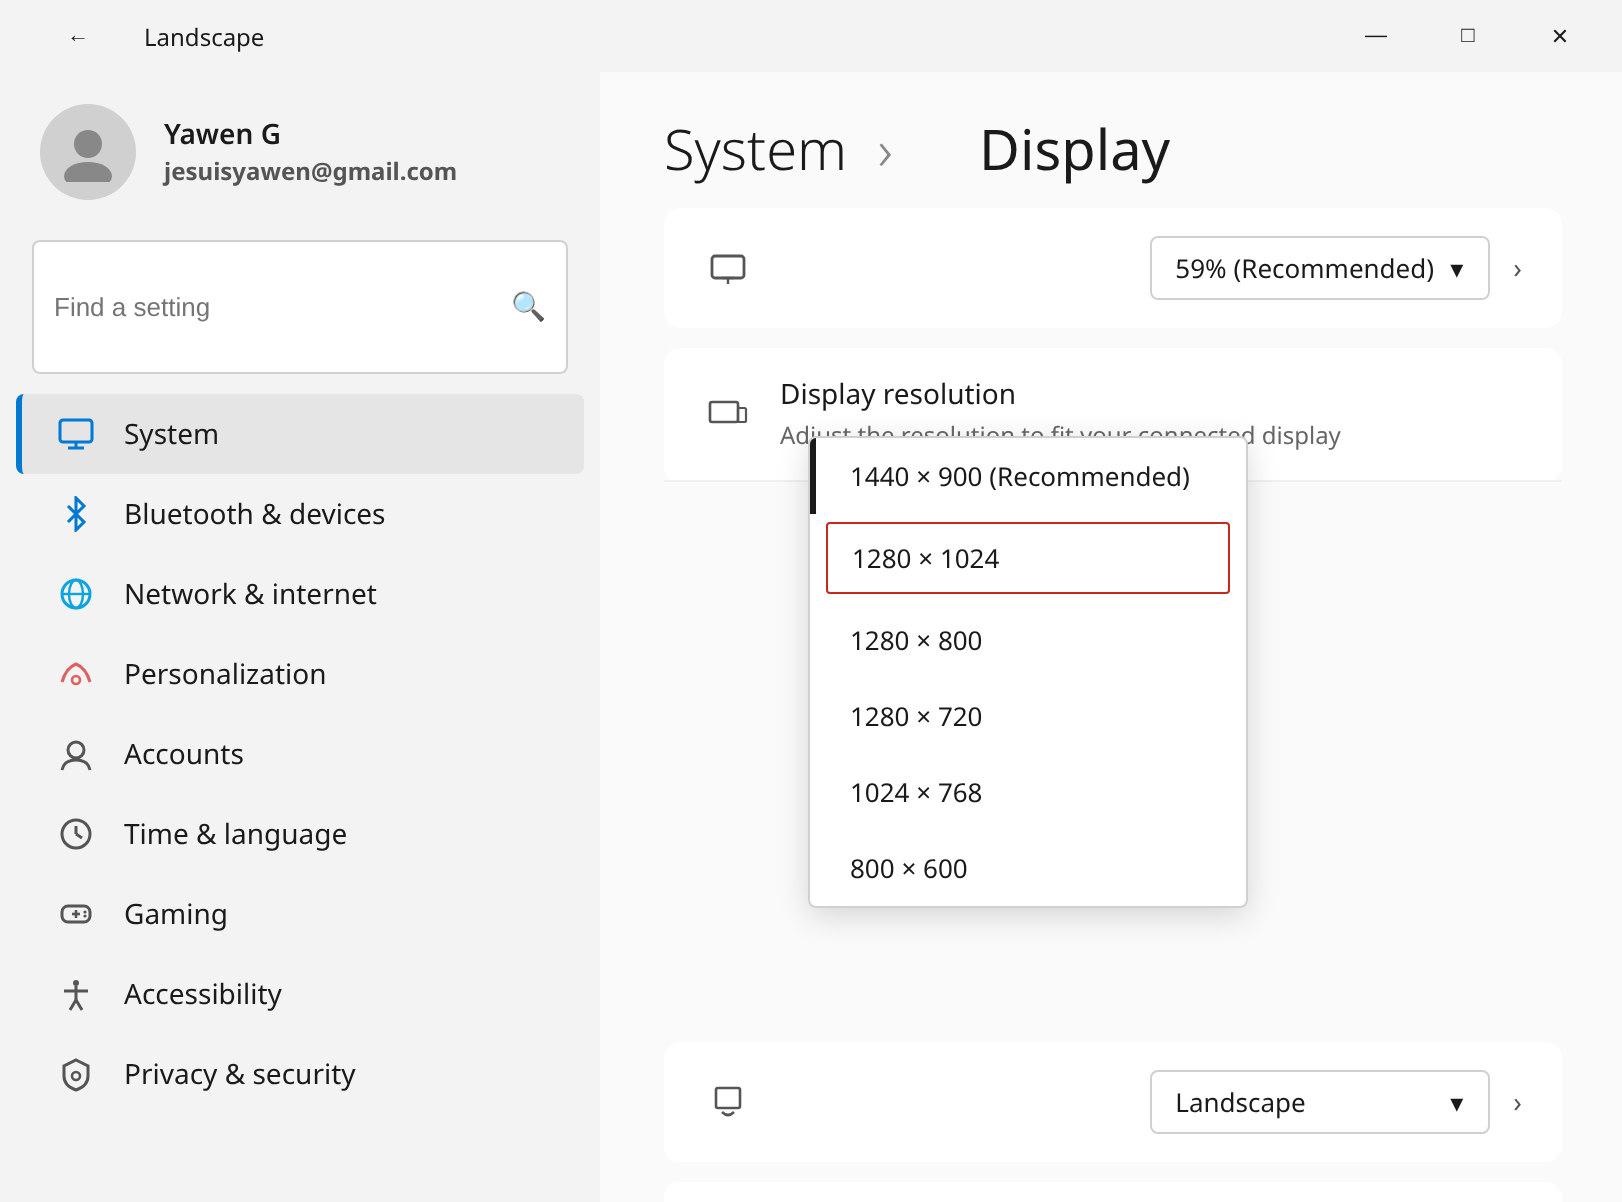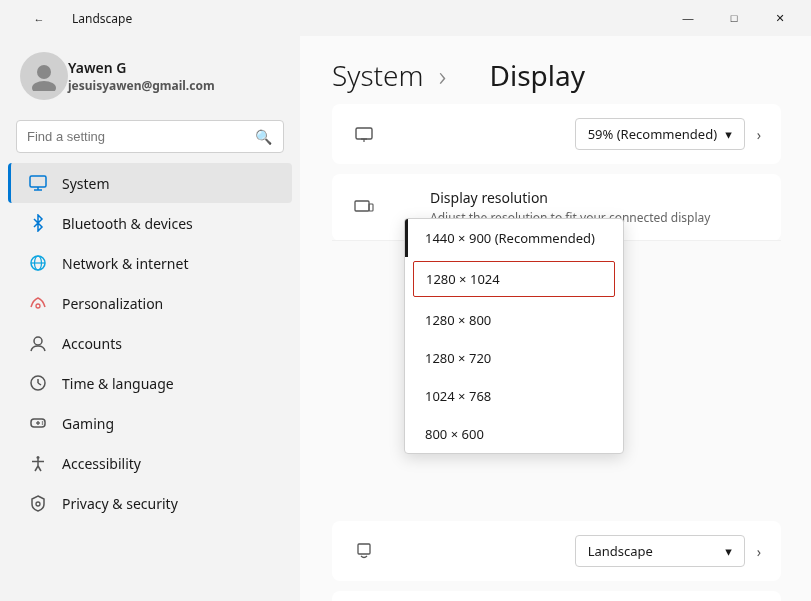--- a/index.html
+++ b/index.html
@@ -64,20 +64,21 @@
       display: flex;
       flex-direction: column;
       overflow-y: auto;
       padding-bottom: 10px;
     }
 
     
     .user-profile {
       display: flex;
       align-items: center;
+      gap: 14px;
       padding: 16px 20px 20px;
     }
     .user-avatar {
       width: 48px;
       height: 48px;
       border-radius: 50%;
       background: #d0d0d0;
       display: flex;
       align-items: center;
       justify-content: center;
@@ -90,21 +91,21 @@
 
     
     .search-box {
       margin: 0 16px 10px;
       position: relative;
       display: flex;
       align-items: center;
       background: white;
       border: 1px solid #d0d0d0;
       border-radius: 4px;
-      padding: 6px 10px;
+      padding: 23px 10px;
     }
     .search-box input {
       border: none;
       outline: none;
       font-size: 13px;
       flex: 1;
       background: transparent;
       color: #555;
     }
     .search-icon { color: #555; font-size: 14px; }
@@ -187,21 +188,20 @@
       display: flex;
       align-items: center;
       justify-content: center;
       margin-right: 14px;
       flex-shrink: 0;
     }
     .settings-row-left {
       display: flex;
       align-items: center;
       flex: 1;
-      gap: 40px;
     }
     .settings-row-text { display: flex; flex-direction: column; }
     .settings-row-title { font-size: 14px; color: #1a1a1a; }
     .settings-row-subtitle { font-size: 12px; color: #666; margin-top: 2px; }
 
     .chevron {
       color: #555;
       font-size: 14px;
     }
 

